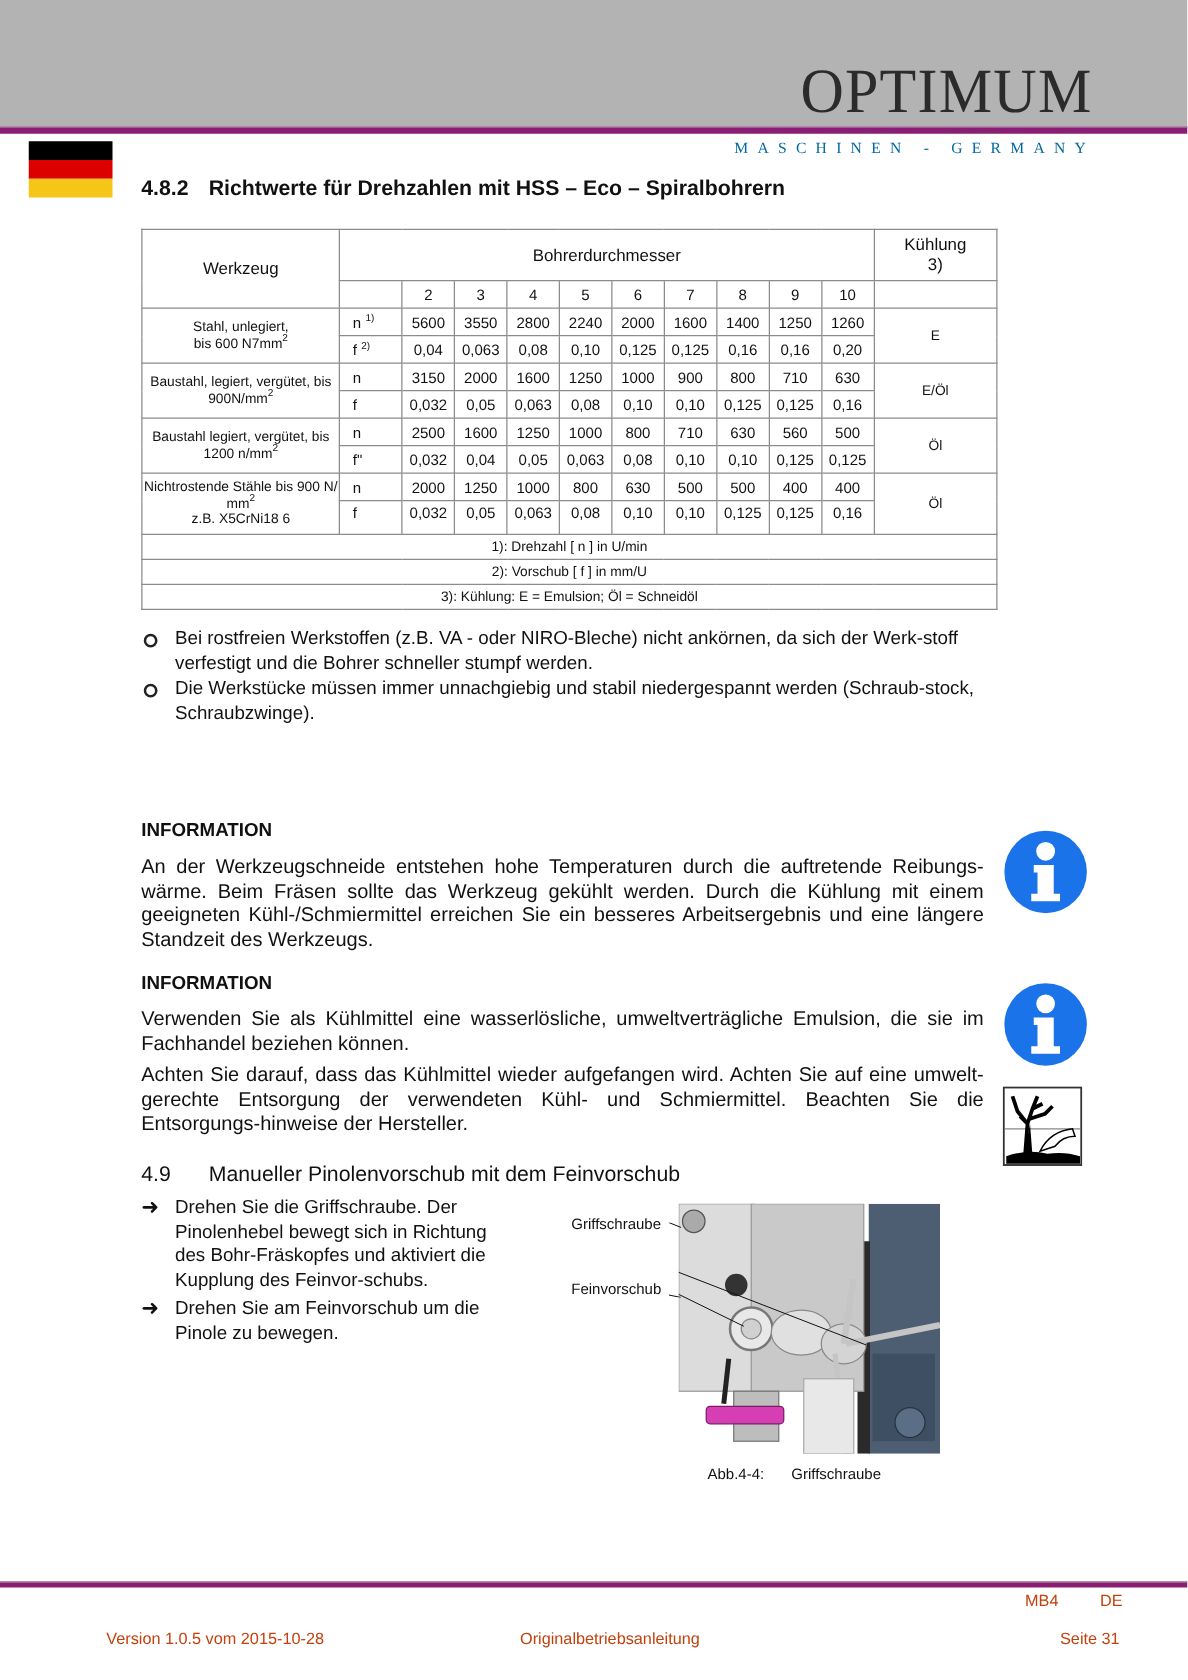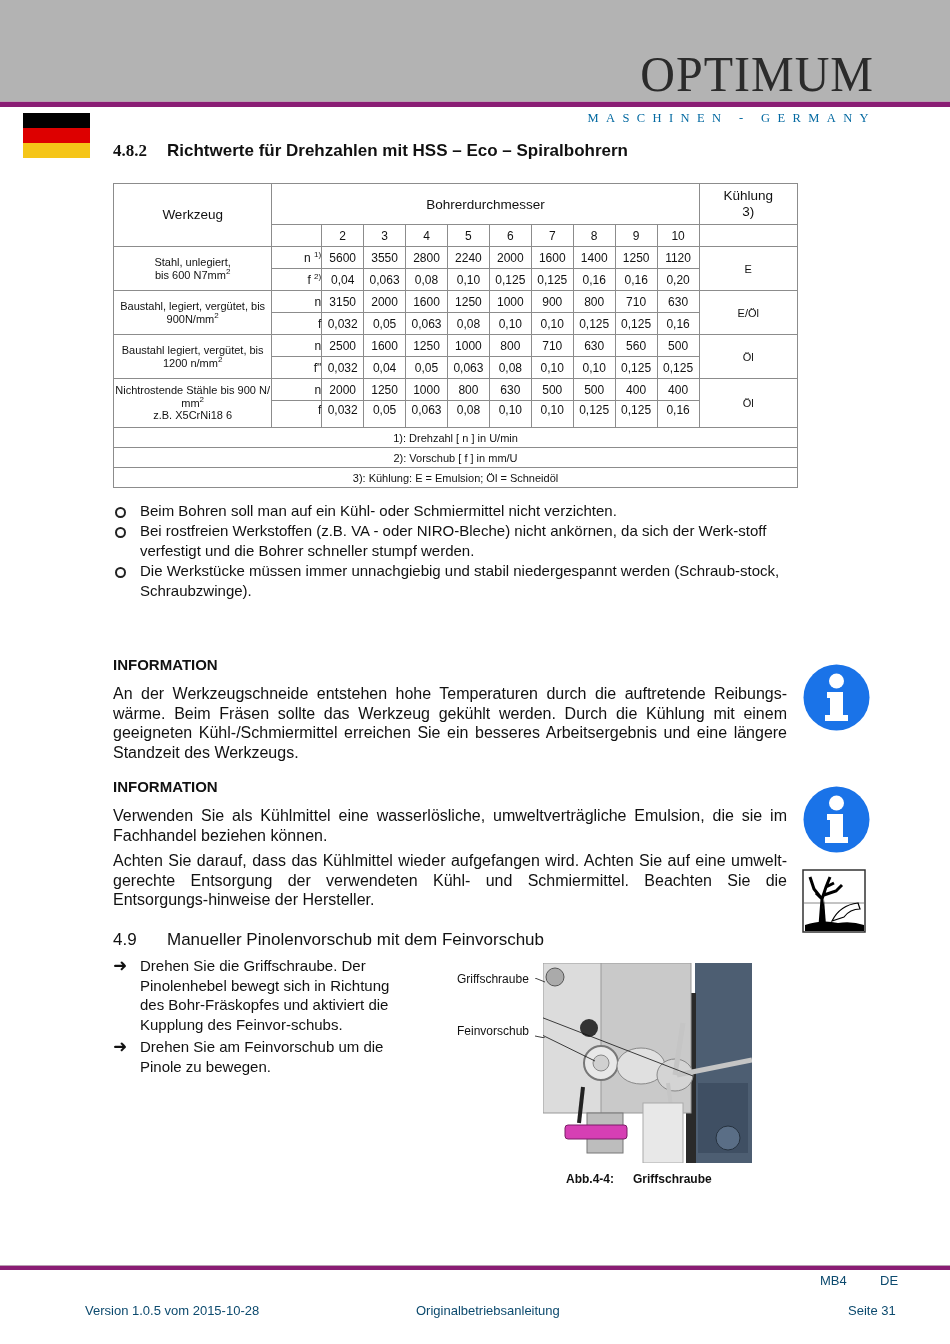--- a/index.html
+++ b/index.html
@@ -10,26 +10,26 @@
   }
   .header-band { position: absolute; left: 0; top: 0; width: 950px; height: 102px; background: #b3b3b3; }
   .header-rule { position: absolute; left: 0; top: 101px; width: 950px; height: 5px; background: #8a1d74; border-top: 1px solid #b9a0b2; }
   .logo { position: absolute; right: 76px; top: 50px; font-family: "Liberation Serif", "DejaVu Serif", serif; font-size: 48px; letter-spacing: 1px; color: #2b2b2b; line-height: 48px; transform: scaleY(1.05); }
   .logo-sub { position: absolute; right: 74px; top: 111px; font-family: "Liberation Serif", "DejaVu Serif", serif; font-size: 12.5px; letter-spacing: 7.4px; color: #0369a1; }
   .flag { position: absolute; left: 23px; top: 113px; width: 67px; height: 45px; }
   .flag div { height: 15px; }
   .flag .b { background: #000; } .flag .r { background: #dd0000; } .flag .g { background: #f5c518; }
 
   .h2 { position: absolute; left: 113px; top: 141px; font-size: 17px; font-weight: bold; color: #111; }
-  .h2 .num { display: inline-block; width: 54px; font-family: Liberation Serif, serif; }
+  .h2 .num { display: inline-block; width: 54px; }
 
   table.spec { position: absolute; left: 113px; top: 183px; width: 685px; border-collapse: collapse; font-size: 12px; }
   table.spec td { border: 1px solid #8c8c8c; text-align: center; padding: 0; height: 21px; vertical-align: middle; }
   table.spec td.mat { font-size: 11px; line-height: 12.5px; width: 166px; }
-  table.spec td.sym { width: 42px; text-align: right; padding-left: 10px; }
+  table.spec td.sym { width: 42px; text-align: left; padding-left: 10px; }
   table.spec td.val { width: 42px; }
   table.spec td.cool { width: 102px; font-size: 11px; }
   table.spec td.head { font-size: 13.5px; height: 40px; }
   table.spec td.note { font-size: 11px; height: 19px; }
   sup { font-size: 8px; line-height: 0; vertical-align: 5px; }
 
   .bullets { position: absolute; left: 113px; top: 501px; width: 680px; font-size: 15px; line-height: 20px; margin: 0; padding: 0; list-style: none; }
   .bullets li { position: relative; padding-left: 27px; margin-bottom: 0px; }
   .bullets li .dot { position: absolute; left: 2px; top: 6px; width: 7px; height: 7px; border: 2px solid #222; border-radius: 50%; }
 
@@ -41,25 +41,25 @@
 
   .h2b { position: absolute; left: 113px; top: 930px; font-size: 17px; font-weight: normal; }
   .h2b .num { display: inline-block; width: 54px; }
 
   .steps { position: absolute; left: 113px; top: 956px; width: 300px; font-size: 15px; line-height: 19.5px; margin: 0; padding: 0; list-style: none; }
   .steps li { position: relative; padding-left: 27px; margin-bottom: 3px; }
   .steps li .arrow { position: absolute; left: 0; top: 0; font-size: 17px; font-weight: bold; }
 
   .fig { position: absolute; left: 543px; top: 963px; width: 209px; height: 200px; }
   .fig-label { position: absolute; font-size: 12px; color: #111; }
-  .fig-caption { position: absolute; left: 566px; top: 1172px; font-size: 12px; font-weight: bold; }
+  .fig-caption { position: absolute; left: 566px; top: 1172px; font-size: 12px; }
   .fig-caption span.lbl { display: inline-block; width: 67px; }
 
   .footer-rule { position: absolute; left: 0; top: 1265px; width: 950px; height: 4px; background: #8a1d74; border-top: 1px solid #b9a0b2; }
-  .foot { position: absolute; font-size: 13px; color: #0c4a6e; }
+  .foot { position: absolute; font-size: 13px; color: #c2410c; }
 </style>
 </head>
 <body>
 
 <div class="header-band"></div>
 <div class="header-rule"></div>
 <div class="logo">OPTIMUM</div>
 <div class="logo-sub">MASCHINEN - GERMANY</div>
 <div class="flag">
   <div class="b"></div>
@@ -98,21 +98,21 @@
     </td>
     <td class="sym"><span>n</span> <sup>1)</sup></td>
     <td>5600</td>
     <td>3550</td>
     <td>2800</td>
     <td>2240</td>
     <td>2000</td>
     <td>1600</td>
     <td>1400</td>
     <td>1250</td>
-    <td>1120</td>
+    <td>1260</td>
     <td class="cool" rowspan="2">E</td>
   </tr>
   <tr>
     <td class="sym"><span>f</span> <sup>2)</sup></td>
     <td>0,04</td>
     <td>0,063</td>
     <td>0,08</td>
     <td>0,10</td>
     <td>0,125</td>
     <td>0,125</td>
@@ -214,21 +214,20 @@
   <tr>
         <td class="note" colspan="12">2): Vorschub [ f ] in mm/U</td>
       </tr>
   <tr>
         <td class="note" colspan="12">3): Kühlung: E = Emulsion; Öl = Schneidöl</td>
       </tr>
 </tbody>
   </table>
 
 <ul class="bullets">
-  <li><span class="dot"></span><span>Beim Bohren soll man auf ein Kühl- oder Schmiermittel nicht verzichten.</span></li>
   <li><span class="dot"></span><span>Bei rostfreien Werkstoffen (z.B. VA - oder NIRO-Bleche) nicht ankörnen, da sich der Werk-stoff verfestigt und die Bohrer schneller stumpf werden.</span></li>
   <li><span class="dot"></span><span>Die Werkstücke müssen immer unnachgiebig und stabil niedergespannt werden (Schraub-stock, Schraubzwinge).</span></li>
 </ul>
 
 <div class="info-title" style="top:656px">INFORMATION</div>
 <div class="para" style="top:684px">An der Werkzeugschneide entstehen hohe Temperaturen durch die auftretende Reibungs-wärme. Beim Fräsen sollte das Werkzeug gekühlt werden. Durch die Kühlung mit einem geeigneten Kühl-/Schmiermittel erreichen Sie ein besseres Arbeitsergebnis und eine längere Standzeit des Werkzeugs.</div>
 <svg class="info-icon" style="top:664px" viewBox="0 0 67 67">
   <circle cx="33.5" cy="33.5" r="33" fill="#1a73e8"></circle>
   <circle cx="33.5" cy="17" r="7.5" fill="#fff"></circle>
   <path d="M24 28 H40 V51 H45 V57 H22 V51 H27 V34 H24 Z" fill="#fff"></path>

